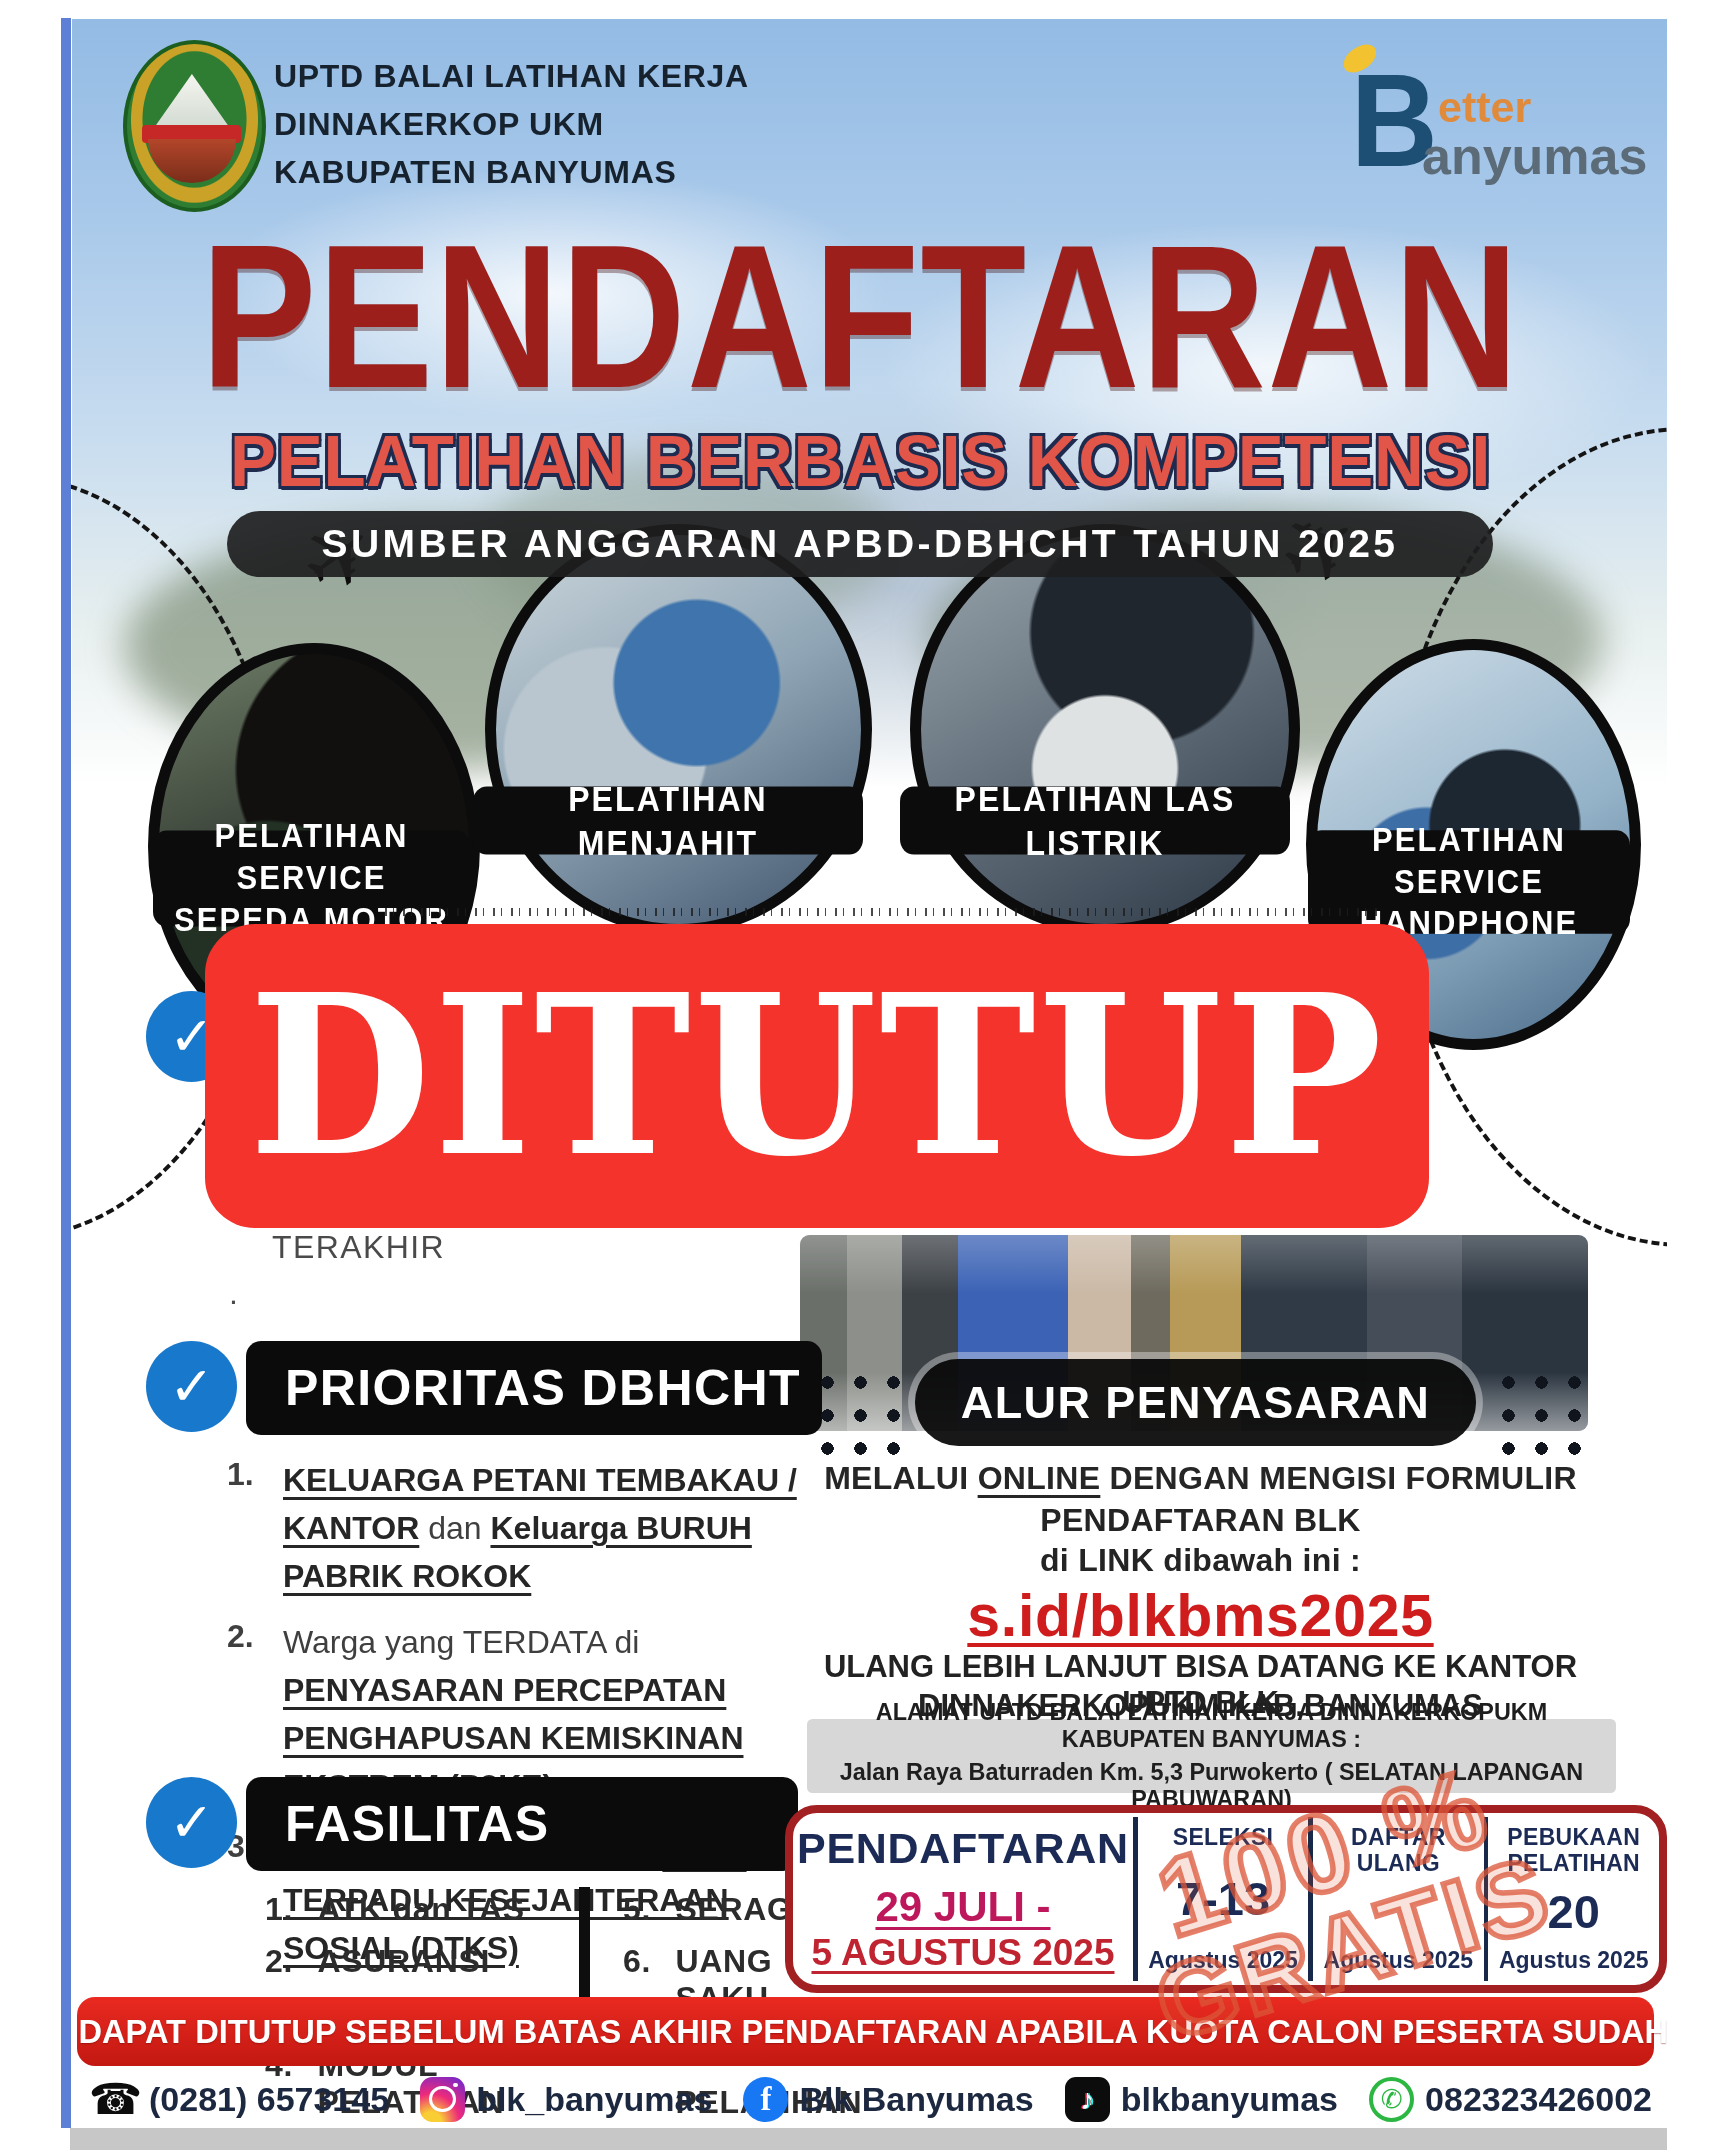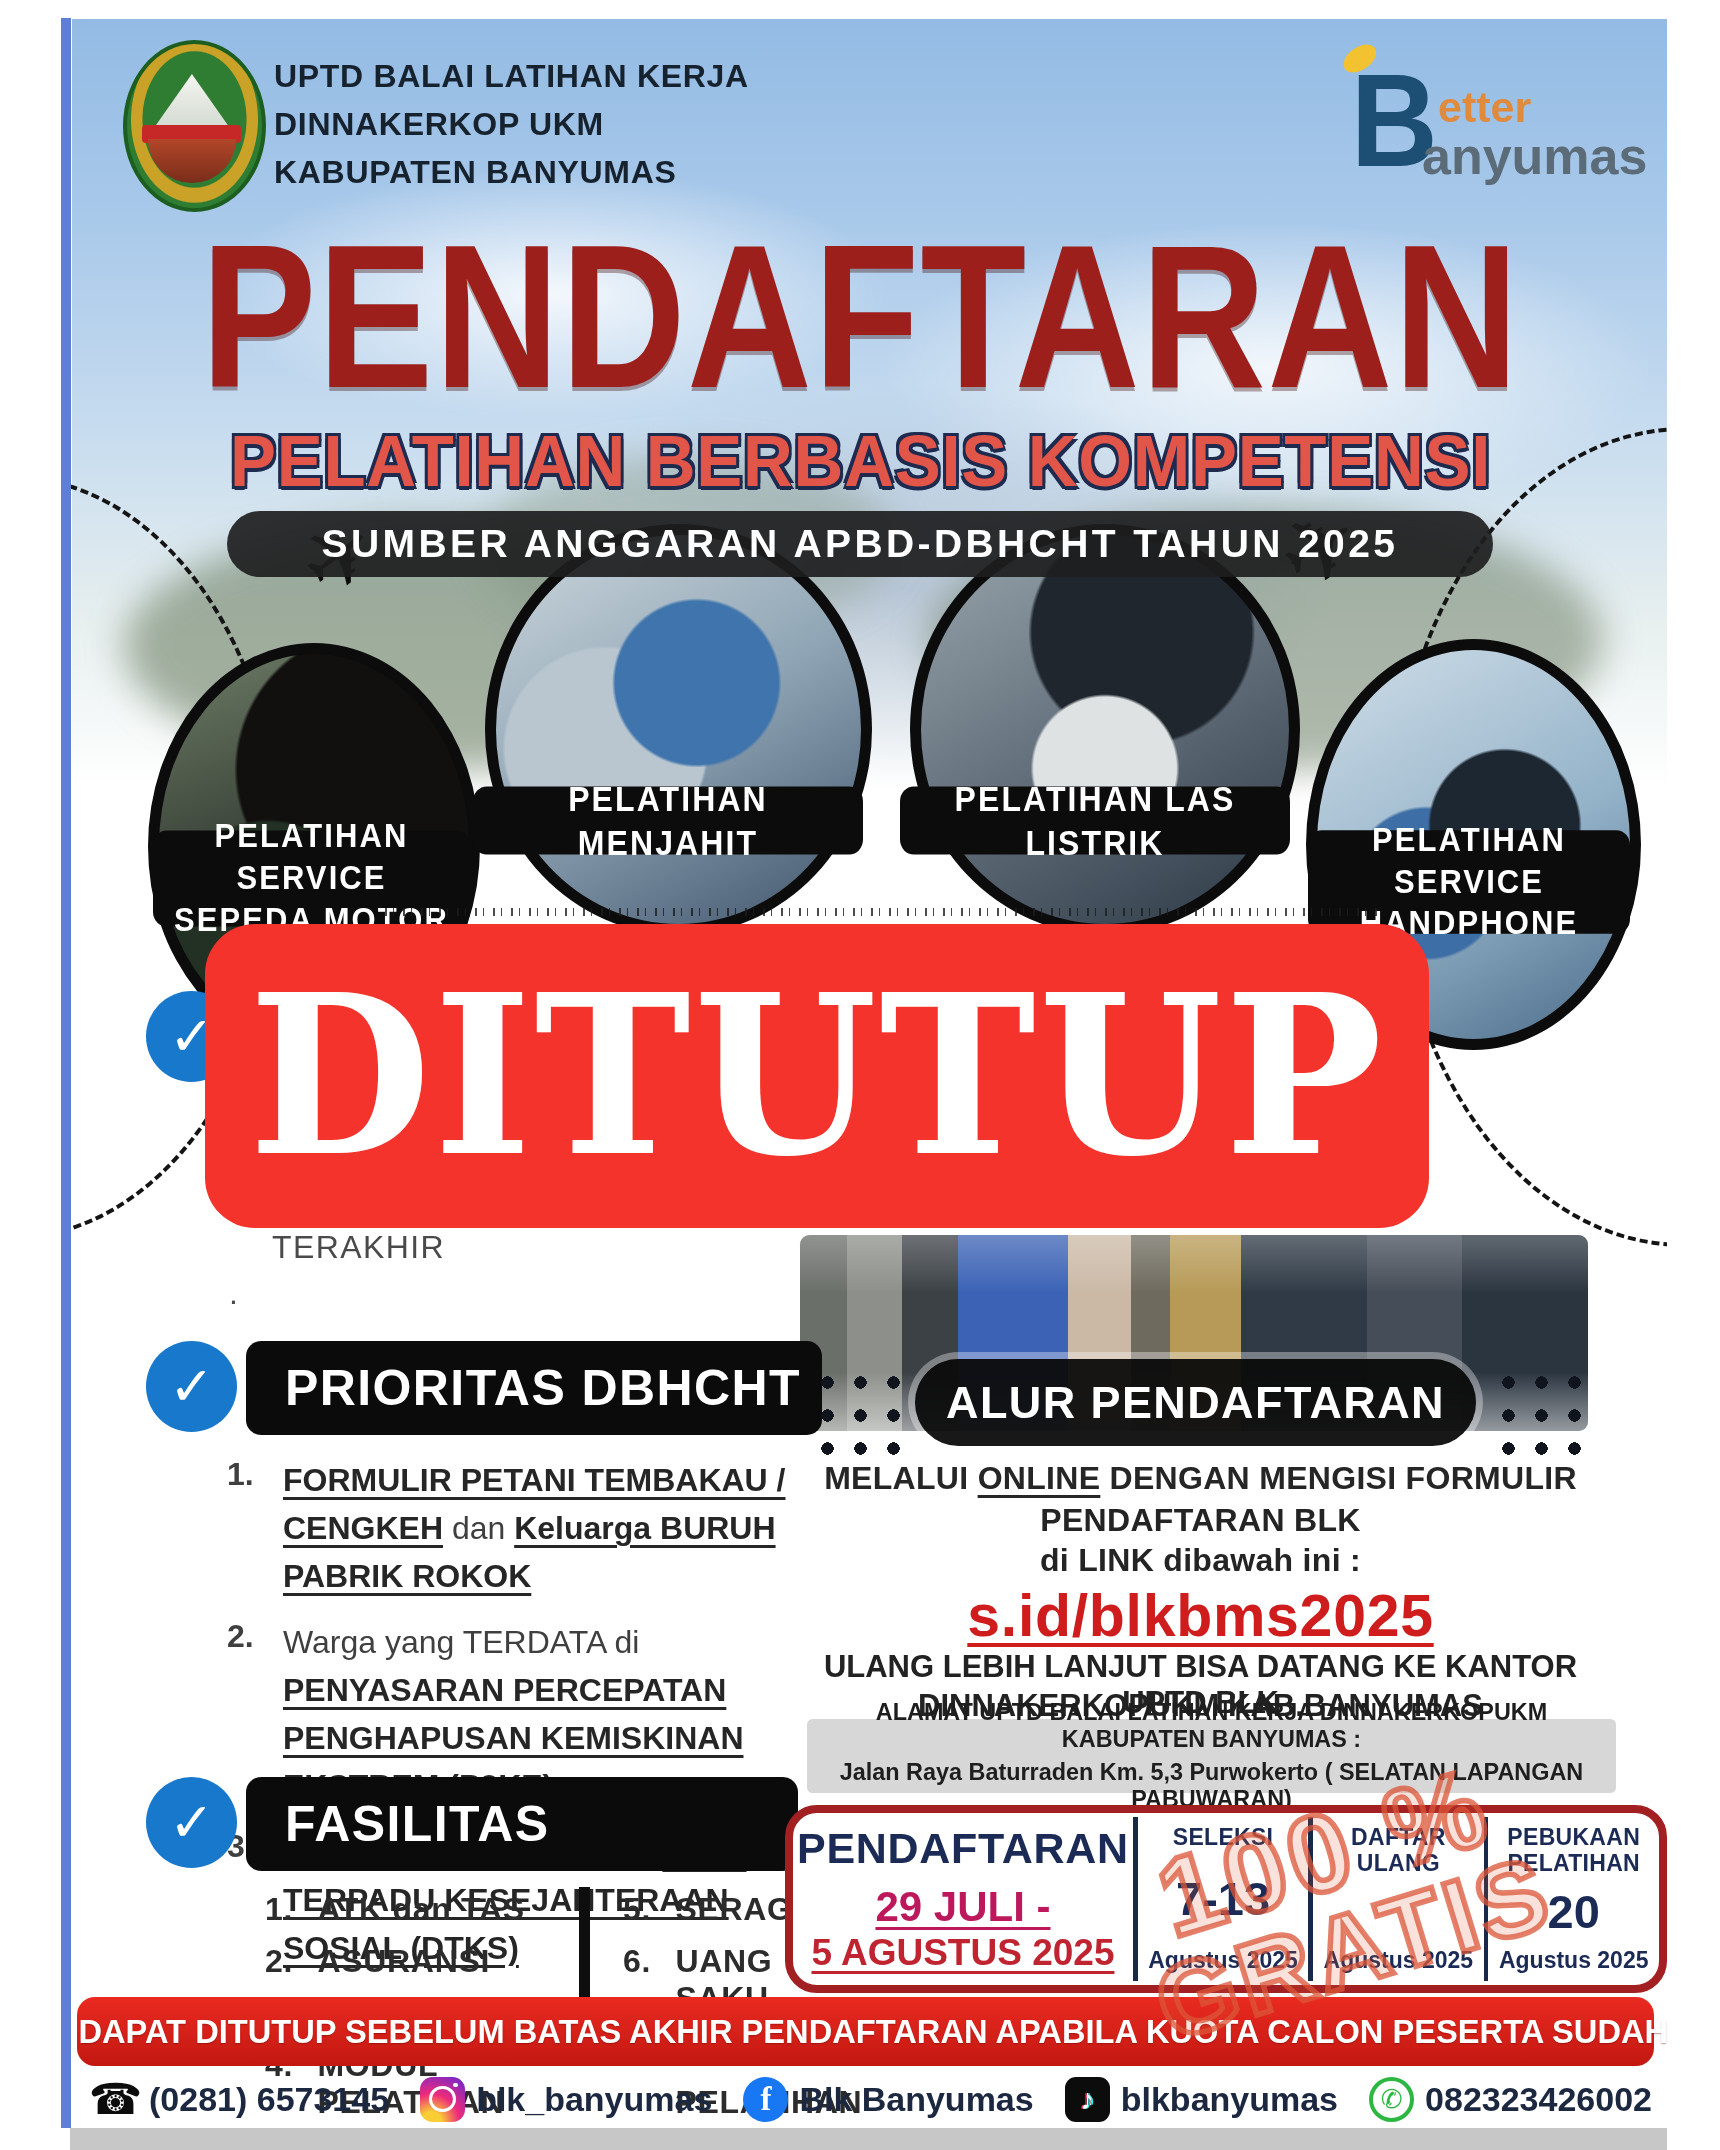--- a/index.html
+++ b/index.html
@@ -277,21 +277,21 @@
 
   <div class="item5-num">5.</div>
   <div class="item5-text">TERAKHIR</div>
   <div class="stray-dot">.</div>
 
   <div class="check chk2">✓</div>
   <div class="sec-head sh-prioritas">PRIORITAS DBHCHT</div>
   <div class="plist">
       <div class="row">
         <div class="num">1.</div>
-        <div class="txt"><span class="seg u b">FORMULIR PETANI TEMBAKAU / CENGKEH</span><span class="seg">  dan </span><span class="seg u b">Keluarga BURUH PABRIK ROKOK</span></div>
+        <div class="txt"><span class="seg u b">KELUARGA PETANI TEMBAKAU / KANTOR</span><span class="seg">  dan </span><span class="seg u b">Keluarga BURUH PABRIK ROKOK</span></div>
       </div>
       <div class="row">
         <div class="num">2.</div>
         <div class="txt"><span class="seg">Warga yang TERDATA di </span><span class="seg u b">PENYASARAN PERCEPATAN PENGHAPUSAN KEMISKINAN EKSTREM (P3KE)</span></div>
       </div>
       <div class="row">
         <div class="num">3.</div>
         <div class="txt"><span class="seg">Warga yang masuk dalam </span><span class="seg u b">DATA TERPADU KESEJAHTERAAN SOSIAL (DTKS)</span></div>
       </div>
     </div>
@@ -332,21 +332,21 @@
       </div>
       <div class="f-row">
         <span class="n"></span>
         <span>PELATIHAN</span>
       </div>
     </div>
 
   <div class="people-photo"></div>
   <div class="dots dots-left"></div>
   <div class="dots dots-right"></div>
-  <div class="alur-pill">ALUR PENDAFTARAN</div>
+  <div class="alur-pill">ALUR PENYASARAN</div>
 
   <div class="alur-line al2">PENDAFTARAN BLK</div>
   <div class="alur-line al1"><span class="seg b">MELALUI </span><span class="seg u b">ONLINE</span><span class="seg b"> DENGAN MENGISI FORMULIR</span></div>
   <div class="alur-line al3">di LINK dibawah ini :</div>
   <div class="blk-link">s.id/blkbms2025</div>
   <div class="info-line il1">ULANG LEBIH LANJUT BISA DATANG KE KANTOR UPTD BLK</div>
   <div class="info-line il2">DINNAKERKOPUKM KAB.BANYUMAS</div>
   <div class="addr">
     <div class="a1">ALAMAT UPTD BALAI LATIHAN KERJA DINNAKERKOPUKM KABUPATEN BANYUMAS :</div>
     <div class="a2">Jalan Raya Baturraden Km. 5,3 Purwokerto ( SELATAN LAPANGAN PABUWARAN)</div>

